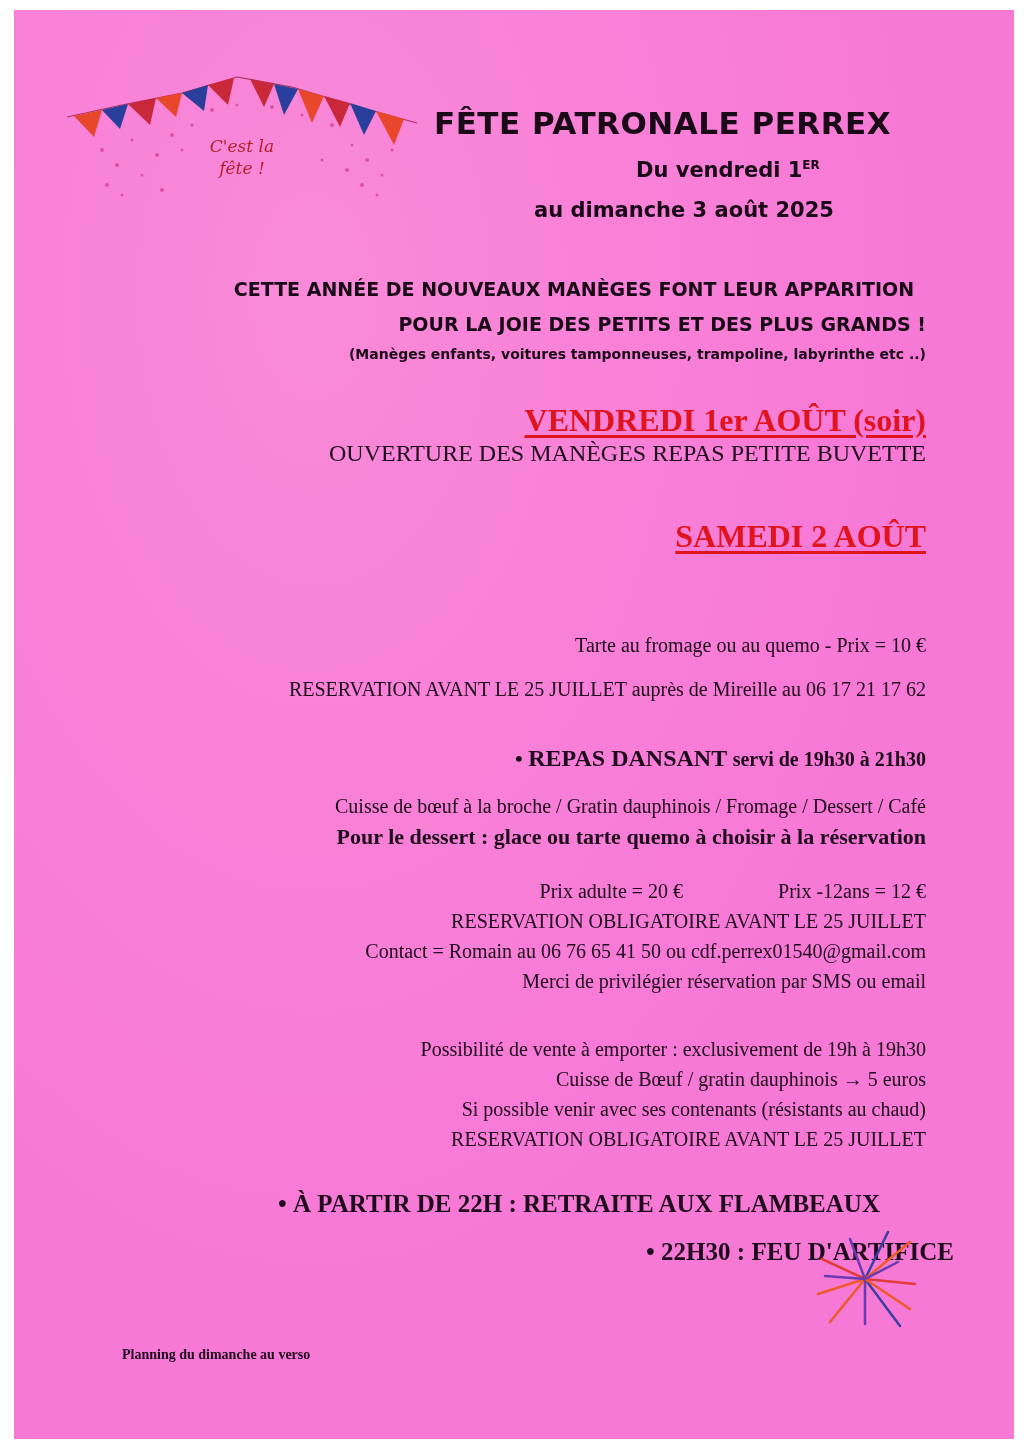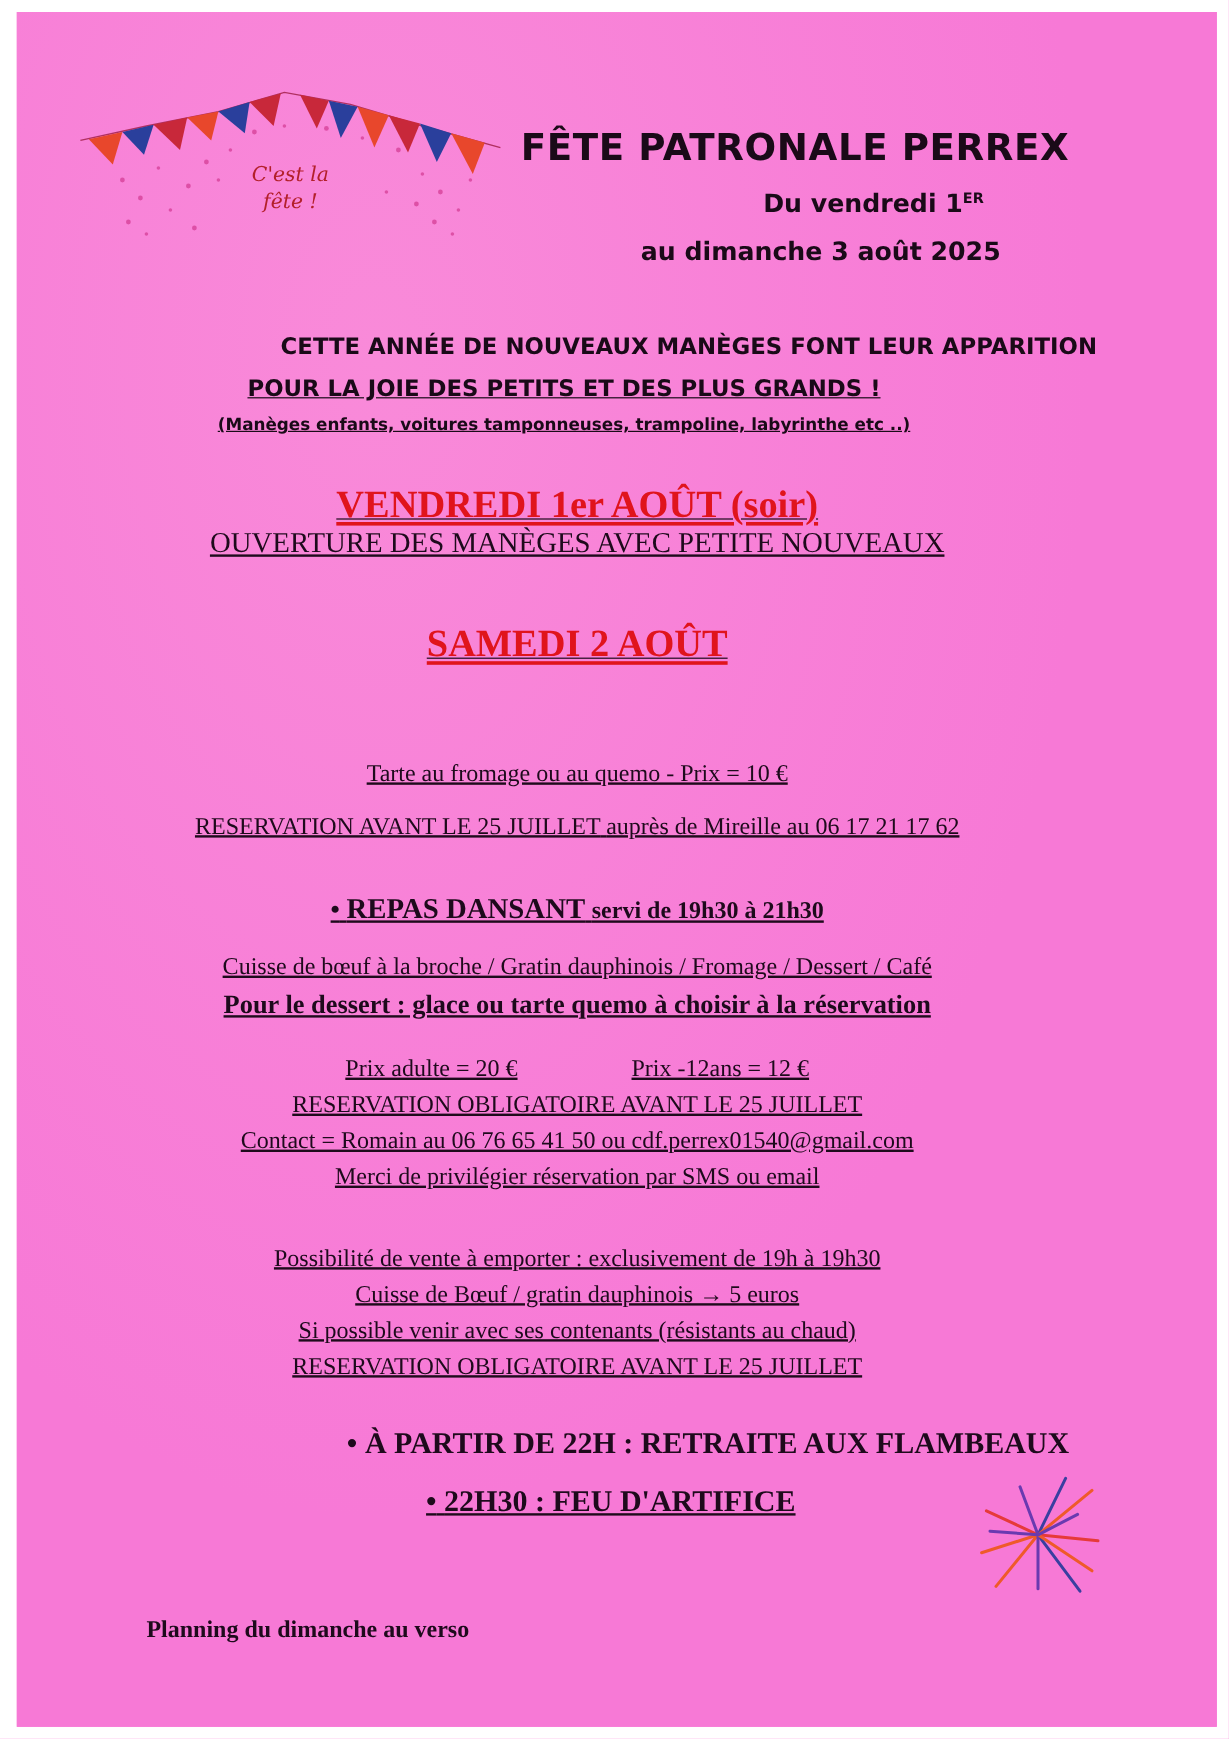--- a/index.html
+++ b/index.html
@@ -8,22 +8,22 @@
     background:#ffffff;
     position:relative;
   }
   .page {
     position:absolute; left:14px; top:10px; width:1000px; height:1429px;
     background:#f779d6;
     background-image: radial-gradient(ellipse at 30% 20%, #f98ad9 0%, #f779d6 60%);
   }
   .abs { position:absolute; }
   .comic { font-family:"DejaVu Sans", sans-serif; font-weight:bold; color:#1a0a18; }
-  .serif { font-family:"Liberation Serif", serif; color:#1e0a1c;margin-left:11px; }
-  .center { text-align:center; left:0; width:912px;text-decoration:underline; }
+  .serif { font-family:"Liberation Serif", serif; color:#1e0a1c; }
+  .center { text-align:right; left:0; width:912px; }
 
   
   .bunting { left:48px; top:55px; width:360px; height:140px; }
   .script { font-family:"DejaVu Serif", serif; font-style:italic; color:#b3202a; font-size:17px; line-height:22px; text-align:center; }
 
   .title { left:420px; top:95px; font-size:31px; letter-spacing:0.5px; }
   .sub1 { left:622px; top:148px; font-size:21px; }
   .sub1 sup { font-size:12px; }
   .sub2 { left:520px; top:188px; font-size:21px; }
 
@@ -48,21 +48,21 @@
   .l5 { top:900px; font-size:20px; }
   .l6 { top:930px; font-size:20px; }
   .l7 { top:960px; font-size:20px; }
   .l8 { top:1028px; font-size:20px; }
   .l9 { top:1058px; font-size:20px; }
   .l10 { top:1088px; font-size:20px; }
   .l11 { top:1118px; font-size:20px; }
   .b3 { top:1180px; font-size:25px; }
   .b4 { top:1228px; font-size:25px; }
   .b5 { top:1274px; font-size:25px; }
-  .footer { left:108px; top:1337px; font-family:"Liberation Serif", serif; font-weight:bold; font-size:20px; color:#1e0a1c; }
+  .footer { left:108px; top:1337px; font-family:"Liberation Serif", serif; font-weight:bold; font-size:14px; color:#1e0a1c; }
   .fireworks { left:796px; top:1214px; width:110px; height:105px; }
 </style>
 </head>
 <body>
 
 <div class="page">
 
   <div class="abs bunting">
     <svg width="360" height="140" viewBox="0 0 360 140">
       <g fill="#c8247e" opacity="0.55">
@@ -115,21 +115,21 @@
   <div class="abs comic sub1"><span>Du vendredi 1</span><sup>ER</sup></div>
   <div class="abs comic sub2">au dimanche 3 août 2025</div>
 
   <div class="abs comic intro1">CETTE ANNÉE DE NOUVEAUX MANÈGES FONT LEUR APPARITION</div>
   <div class="abs comic center intro2">POUR LA JOIE DES PETITS ET DES PLUS GRANDS !</div>
   <div class="abs comic center intro3">(Manèges enfants, voitures tamponneuses, trampoline, labyrinthe etc ..)</div>
 
   <div class="abs center serif fri">
     <span class="day" style="font-family:'Liberation Serif', serif;">VENDREDI 1er AOÛT (soir)</span>
   </div>
-  <div class="abs center serif fri-sub">OUVERTURE DES MANÈGES AVEC PETITE NOUVEAUX</div>
+  <div class="abs center serif fri-sub">OUVERTURE DES MANÈGES REPAS PETITE BUVETTE</div>
 
   <div class="abs center serif sat">
     <span class="day" style="font-family:'Liberation Serif', serif;">SAMEDI 2 AOÛT</span>
   </div>
 
   <div class="abs center serif l1">Tarte au fromage ou au quemo - Prix = 10 €</div>
   <div class="abs center serif l2">
     <span>RESERVATION AVANT LE 25 JUILLET</span>
     <span>auprès de Mireille au 06 17 21 17 62</span>
   </div>

